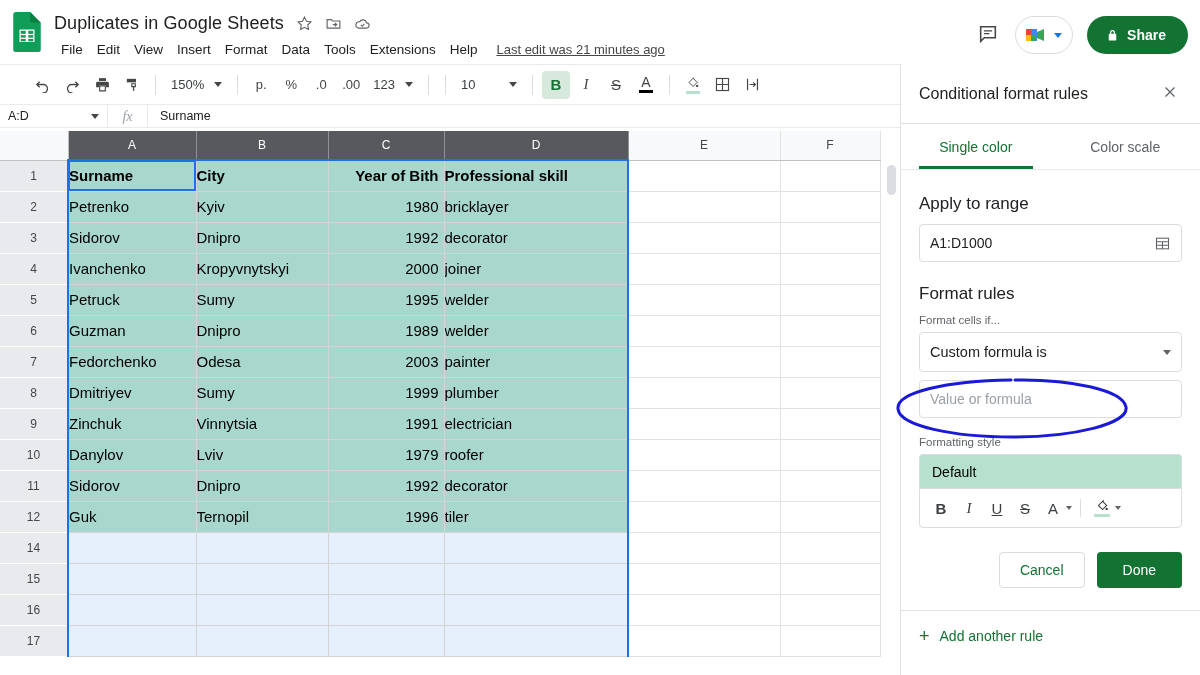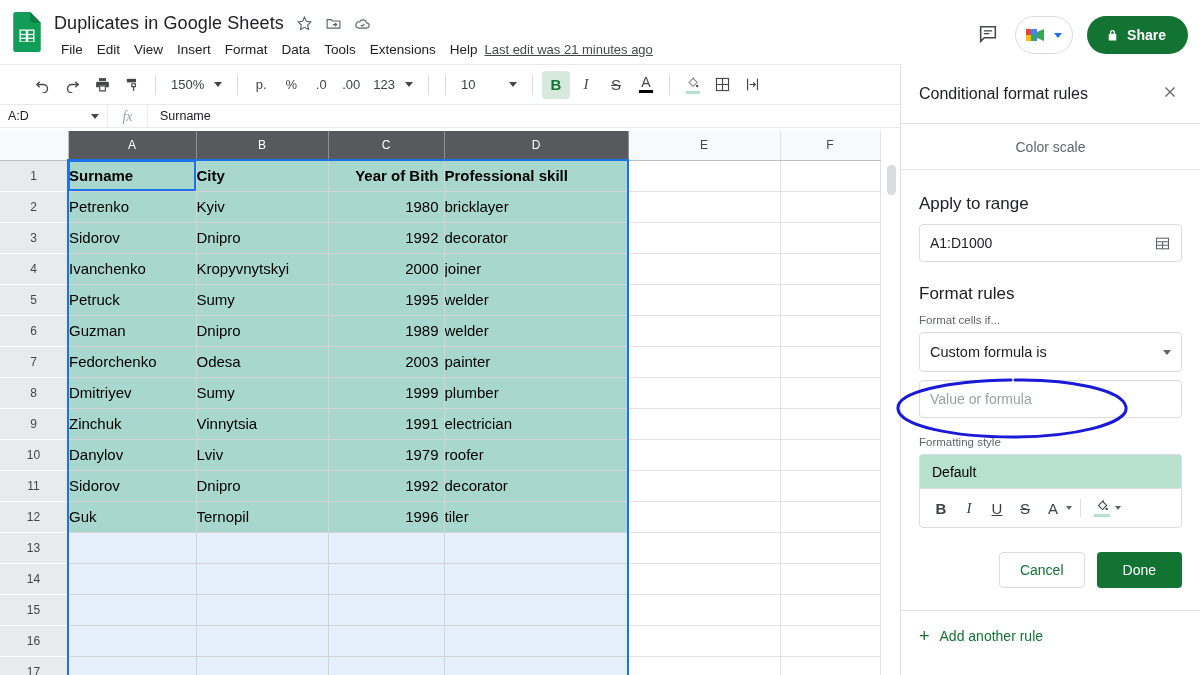--- a/index.html
+++ b/index.html
@@ -15,21 +15,21 @@
   .header { display: flex; align-items: flex-start; height: 64px; padding: 8px 12px 0 12px; }
   .logo { width: 34px; height: 44px; margin-right: 8px; display:flex; align-items:flex-start; padding-top:4px;}
   .logo svg { width: 30px; height: 40px; }
   .title-block { flex: 1; padding-top: 2px; }
   .title-row { display: flex; align-items: center; gap: 12px; height: 26px; text-align: center; }
   .doc-title { font-size: 18px; color: #202124; letter-spacing: .1px; white-space: nowrap; }
   .title-icon { color: #5f6368; display: inline-flex; align-items: center; cursor: pointer; }
   .title-icon svg { width: 17px; height: 17px; }
   .menu-row { display: flex; align-items: center; gap: 0; height: 22px; margin-top: 2px; }
   .menu-item { font-size: 13.5px; color: #202124; padding: 2px 7px; border-radius: 4px; cursor: pointer; white-space: nowrap;}
-  .last-edit { font-size: 13px; color: #444746; text-decoration: underline; margin-left: 0; cursor: pointer; white-space: nowrap;}
+  .last-edit { font-size: 13px; color: #444746; text-decoration: underline; margin-left: 12px; cursor: pointer; white-space: nowrap;}
   .header-right { display: flex; align-items: center; gap: 14px; padding-top: 8px; }
   .comment-btn { width: 24px; height: 24px; color: #444746; cursor: pointer; }
   .comment-btn svg { width: 22px; height: 22px; }
   .meet-btn {
     display: flex; align-items: center; gap: 4px;
     border: 1px solid #dadce0; border-radius: 20px;
     height: 38px; padding: 0 10px 0 8px; cursor: pointer; background:#fff;
   }
   .meet-icon { width: 26px; height: 20px; position: relative; }
   .caret-blue { width: 0; height: 0; border-left: 4px solid transparent; border-right: 4px solid transparent; border-top: 5px solid #1a73e8; }
@@ -434,29 +434,20 @@
           <tr>
             <th class="rowhead">12</th>
             <td class="cell colA filled sel-left">Guk</td>
             <td class="cell colB filled">Ternopil</td>
             <td class="cell colC filled num">1996</td>
             <td class="cell colD filled sel-right">tiler</td>
             <td class="cell blank colE"></td>
             <td class="cell blank colF"></td>
           </tr>
           <tr>
-            <th class="rowhead">13</th>
-            <td class="cell colA empty-sel sel-left"></td>
-            <td class="cell colB empty-sel"></td>
-            <td class="cell colC empty-sel"></td>
-            <td class="cell colD empty-sel sel-right"></td>
-            <td class="cell blank colE"></td>
-            <td class="cell blank colF"></td>
-          </tr>
-          <tr>
             <th class="rowhead">14</th>
             <td class="cell colA empty-sel sel-left"></td>
             <td class="cell colB empty-sel"></td>
             <td class="cell colC empty-sel"></td>
             <td class="cell colD empty-sel sel-right"></td>
             <td class="cell blank colE"></td>
             <td class="cell blank colF"></td>
           </tr>
           <tr>
             <th class="rowhead">15</th>
@@ -496,20 +487,21 @@
     <div class="sb-head">
       <span class="sb-title">Conditional format rules</span>
       <span class="sb-close">
         <svg viewBox="0 0 24 24" width="18" height="18" fill="none" stroke="currentColor" stroke-width="1.7">
             <path d="M6 6l12 12M18 6L6 18"></path>
           </svg>
       </span>
     </div>
 
     <div class="sb-tabs">
+      <div class="sb-tab active">Single color</div>
       <div class="sb-tab">Color scale</div>
     </div>
 
     <div class="sb-body">
       <div class="sb-label">Apply to range</div>
       <div class="sb-input">
         <span>A1:D1000</span>
         <span class="grid-icon">
           <svg viewBox="0 0 24 24" fill="none" stroke="currentColor" stroke-width="1.5">
               <rect x="3.5" y="4.5" width="17" height="15"></rect>

